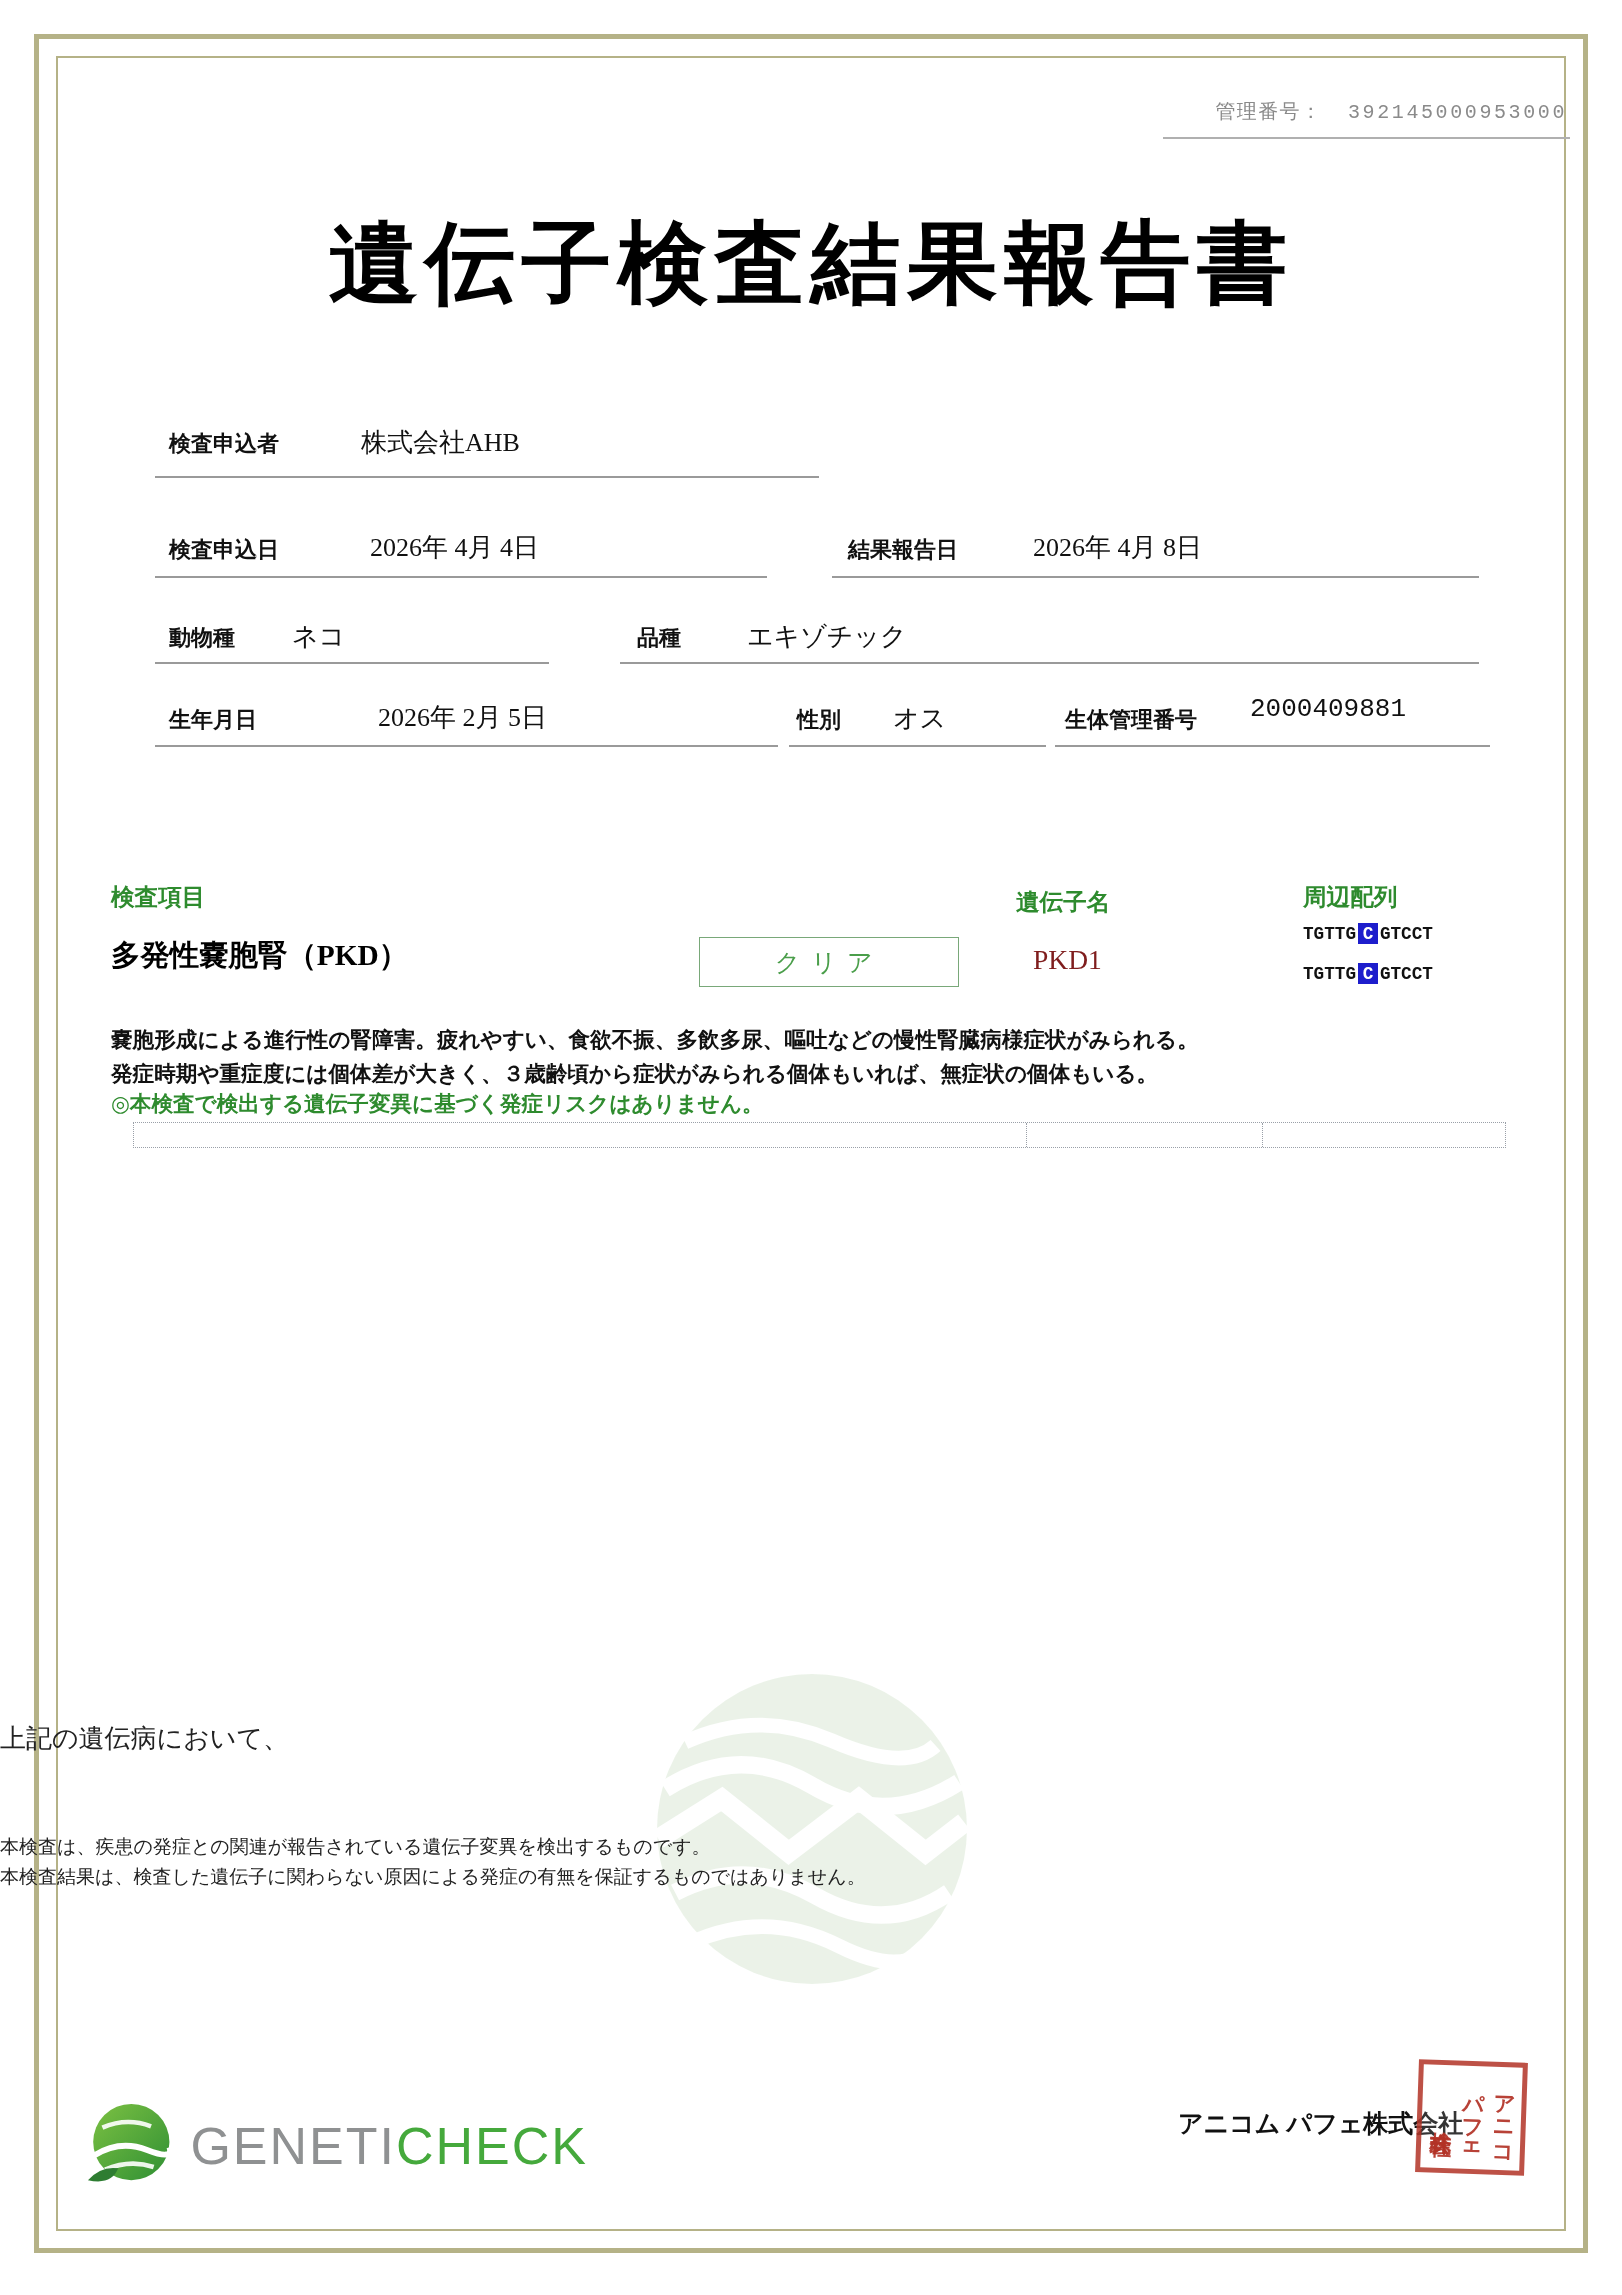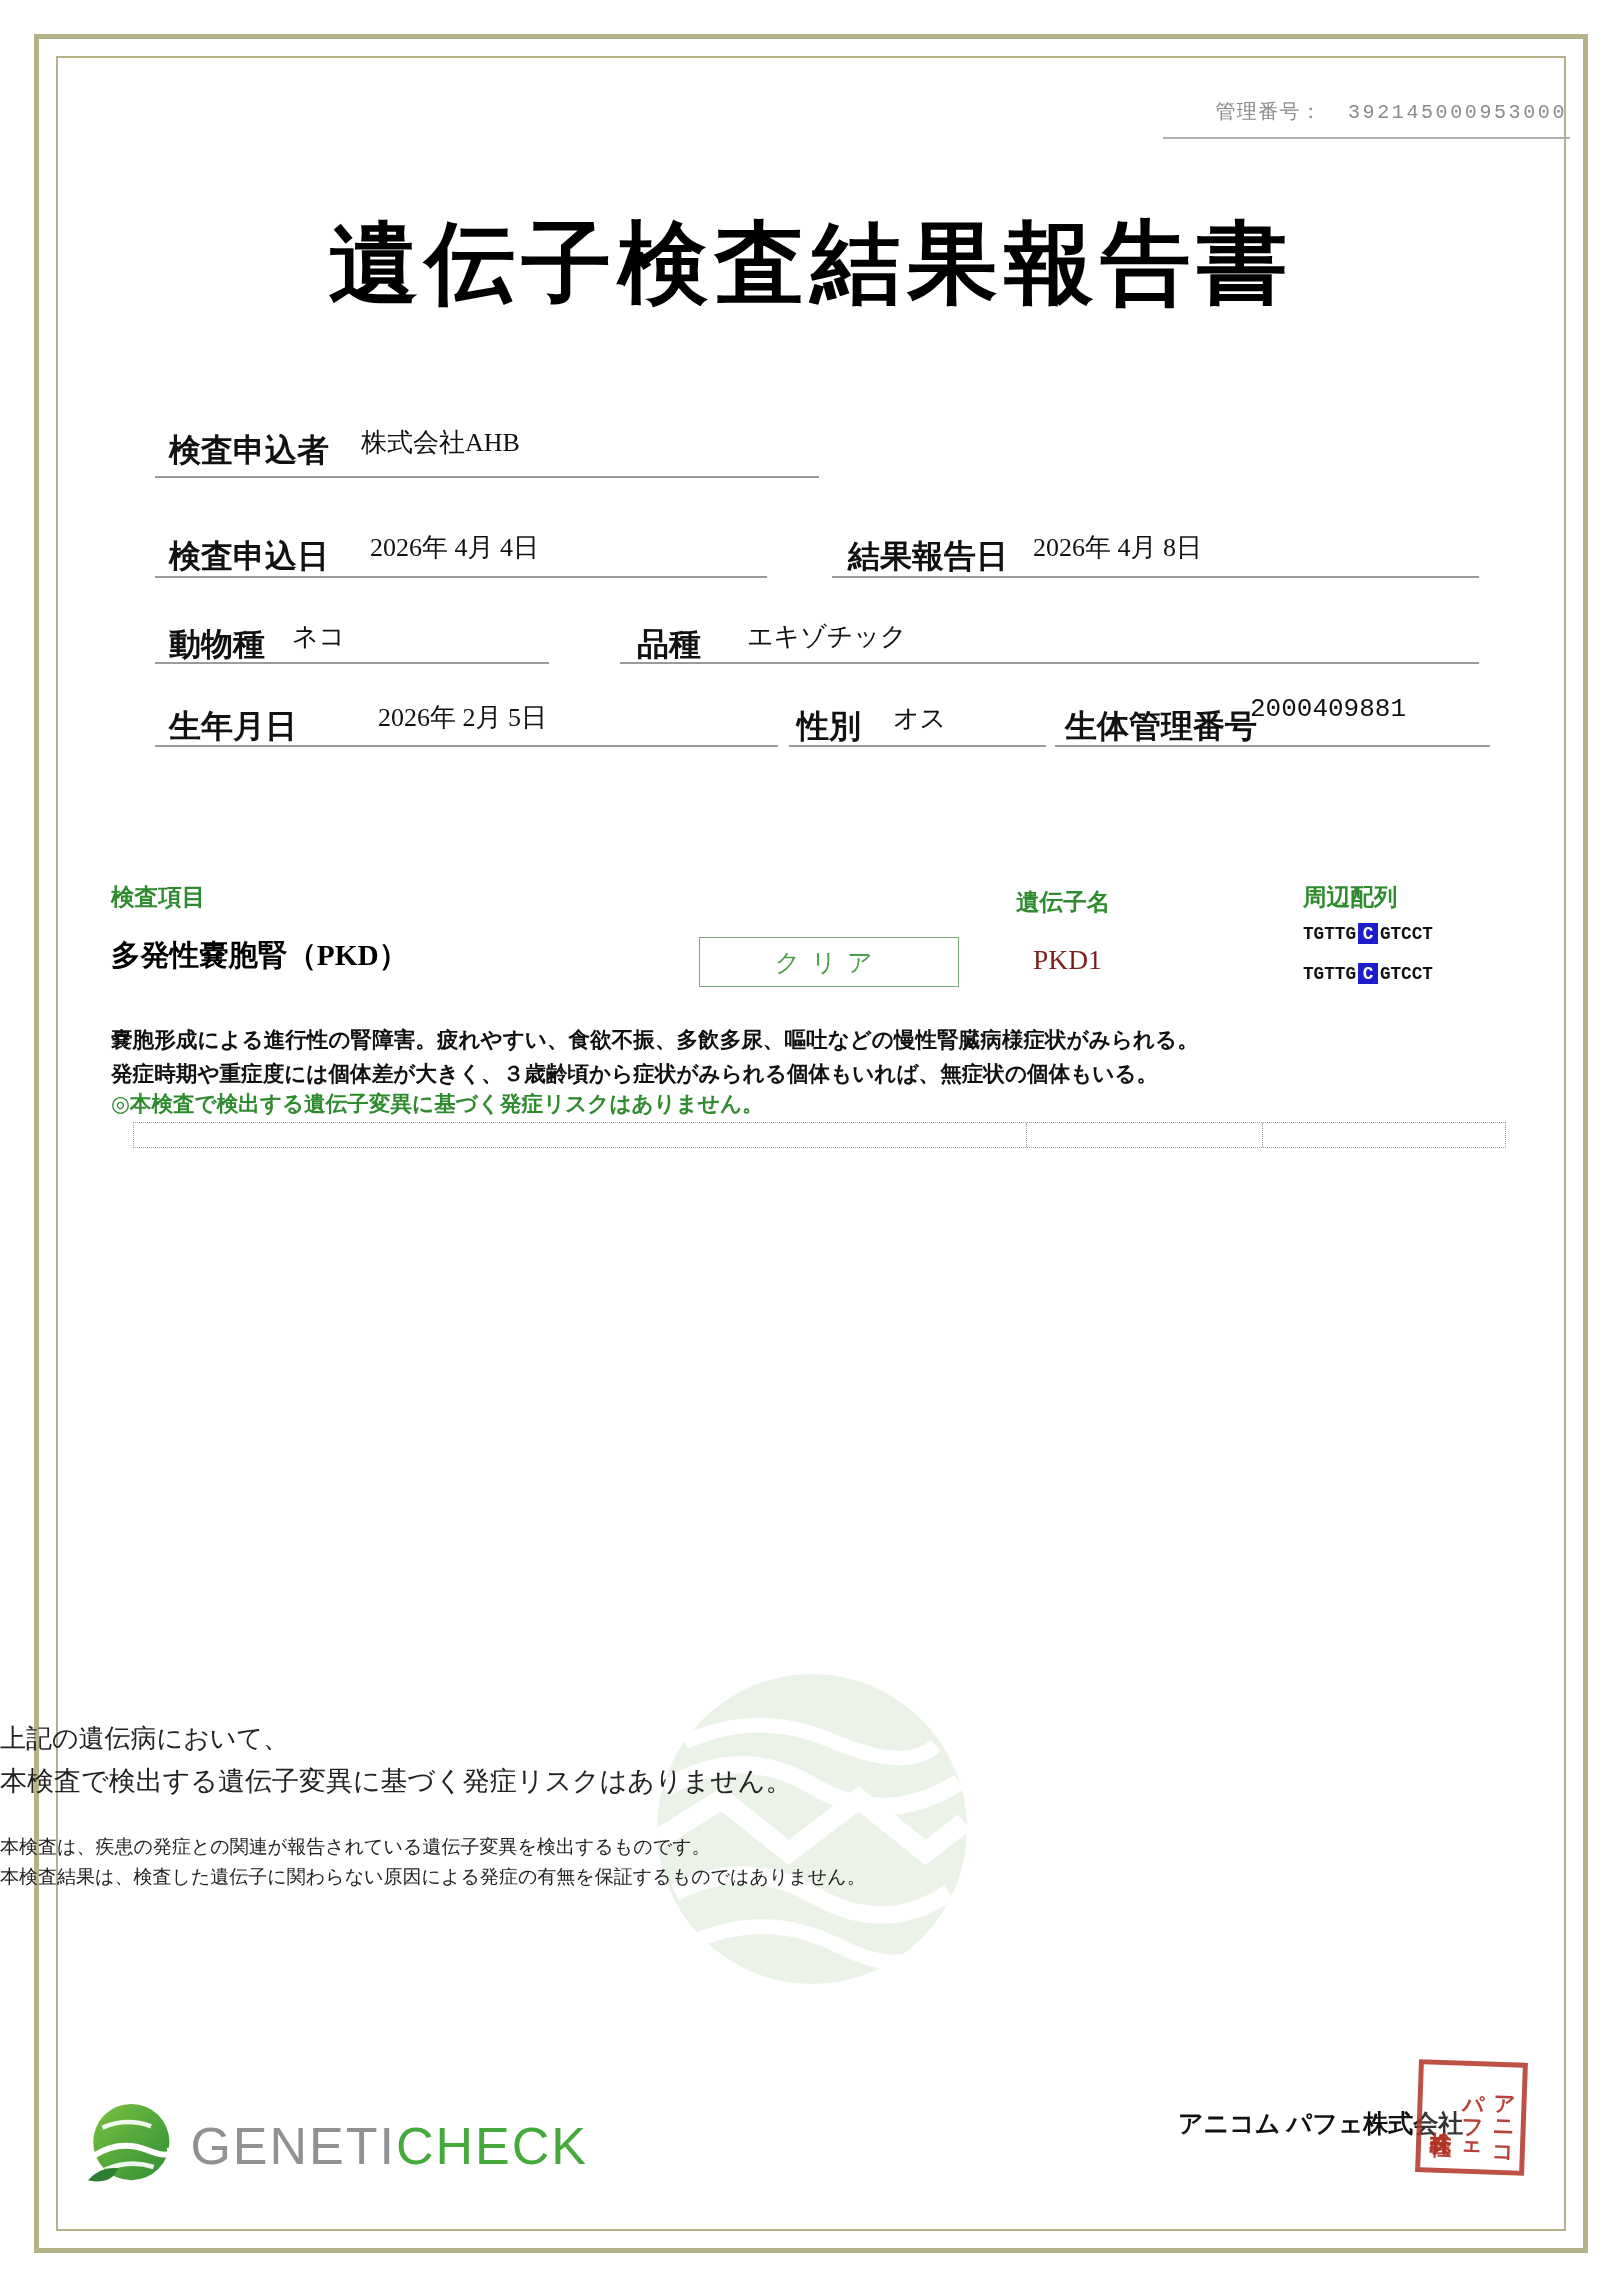--- a/index.html
+++ b/index.html
@@ -15,21 +15,21 @@
   
   .mgmt { position:absolute; top:98px; right:55px; font-size:20px; color:#8a8a8a; letter-spacing:1.3px; }
   .mgmt .num { margin-left:19.6px; letter-spacing:2.6px; font-family:"Liberation Mono","DejaVu Sans Mono",monospace; }
   .mgmt-line { position:absolute; top:137px; left:1163px; width:407px; height:2px; background:#b0b0b0; }
 
   
   .title { position:absolute; top:203px; left:0; width:100%; text-align:center;
            font-size:90px; font-weight:700; letter-spacing:6.5px; color:#000; }
 
   
-  .flabel { position:absolute; font-size:32px; font-weight:700; color:#111; }
+  .flabel { position:absolute; font-size:22px; font-weight:700; color:#111; }
   .fvalue { position:absolute; font-size:26px; color:#111; }
   .fline  { position:absolute; height:2px; background:#9a9a9a; }
 
   .p-applicant-label { left:169px; top:429px; }
   .p-applicant-value { left:361px; top:425px; }
   .l-applicant { left:155px; top:476px; width:664px; }
 
   .p-applydate-label { left:169px; top:535px; }
   .p-applydate-value { left:370px; top:530px; }
   .l-applydate { left:155px; top:576px; width:612px; }
@@ -190,21 +190,20 @@
   <svg class="watermark" viewBox="0 0 500 500">
     <circle cx="250" cy="250" r="232" fill="#dbe9d6"></circle>
     <path d="M60 120 Q170 70 280 118 T435 125" stroke="#ffffff" stroke-width="22" fill="none"></path>
     <path d="M30 190 Q140 120 250 185 T470 180" stroke="#ffffff" stroke-width="26" fill="none"></path>
     <path d="M20 265 L115 205 L215 285 L320 205 L420 285 L478 240" stroke="#ffffff" stroke-width="30" fill="none"></path>
     <path d="M45 345 Q150 290 255 350 T455 345" stroke="#ffffff" stroke-width="26" fill="none"></path>
     <path d="M70 420 Q180 370 290 425 T440 410" stroke="#ffffff" stroke-width="22" fill="none"></path>
   </svg>
 
   <div class="sum sum-1">上記の遺伝病において、</div>
-  <div class="sum sum-2">本検査で検出する遺伝子変異に基づく発症リスクはありません。</div>
   <div class="sum sum-note-1">本検査は、疾患の発症との関連が報告されている遺伝子変異を検出するものです。</div>
   <div class="sum sum-note-2">本検査結果は、検査した遺伝子に関わらない原因による発症の有無を保証するものではありません。</div>
 
   <div class="brand">
     <svg class="brand-icon" viewBox="0 0 140 140">
       <defs>
         <linearGradient id="lg" x1="0" y1="0" x2="1" y2="1">
           <stop offset="0" stop-color="#7cc142"></stop>
           <stop offset="1" stop-color="#2f8f34"></stop>
         </linearGradient>

